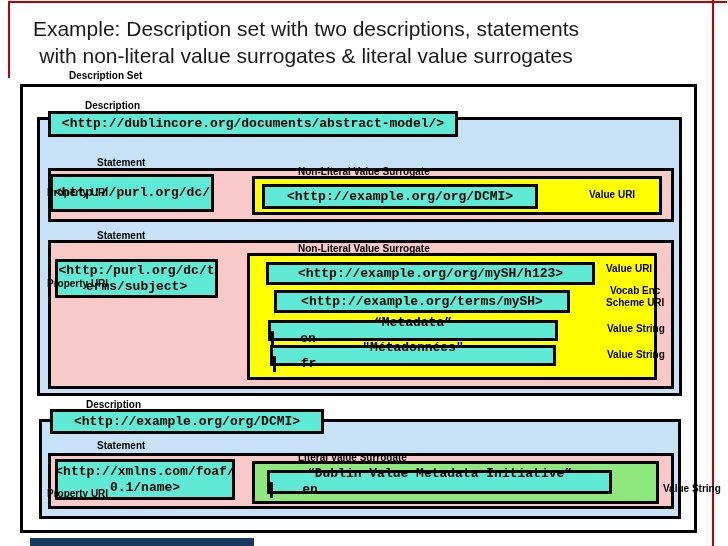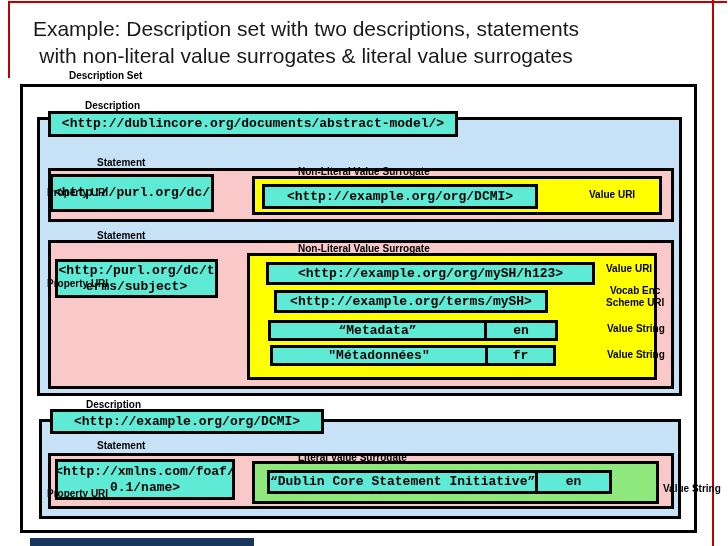--- a/index.html
+++ b/index.html
@@ -2,21 +2,21 @@
 <html style="--description-bg: #C7E2F7; --statement-bg: #F9C8C8; --non-literal-bg: #FFFF00; --literal-bg: #8FE87C; --frame-red: #C00000; --footer-navy: #17375E;"><head>
 <meta charset="utf-8">
 <style>
   * { margin:0; padding:0; box-sizing:border-box; }
   html,body { width:728px; height:546px; background:#fff; font-family:"Liberation Sans",sans-serif; }
   #slide { position:relative; width:728px; height:546px; overflow:hidden; background:#fff; }
   .abs { position:absolute; }
   .panel { position:absolute; border:3px solid #000; }
   .lbl { position:absolute; font:bold 10px "Liberation Sans",sans-serif; color:#000; white-space:nowrap; z-index:6; line-height:12px;margin-left:41px; }
   .mono { position:absolute; background:#5eead4; border:3px solid #000; font:bold 13px "Liberation Mono","DejaVu Sans Mono",monospace; color:#000; display:flex; flex-direction:column; align-items:center; justify-content:center; text-align:center; z-index:4; line-height:16px; white-space:pre; }
-  .split { flex-direction:row; padding:0; align-items:stretch; }
+  .split { flex-direction:column; padding:0; align-items:stretch; }
   .split .cell-main { flex:1; display:flex; align-items:center; justify-content:center; }
   .split .cell-lang { border-left:3px solid #000; display:flex; align-items:center; justify-content:center; }
   .title { position:absolute; left:0; top:15px; width:612px; text-align:center; font:21px "Liberation Sans",sans-serif; color:#1a1a1a; line-height:27px; z-index:2; }
 </style>
 </head>
 <body>
 
 <div id="slide">
 
   <div class="abs" style="left:8px;top:1px;width:719px;height:2px;background:var(--frame-red);"></div>
@@ -59,21 +59,21 @@
     <span>&lt;http:/purl.org/dc/t</span>
     <span>erms/subject&gt;</span>
   </div>
   <div class="lbl" style="left:6px;top:278px;">Property URI</div>
 
   <div class="mono" style="left:266px;top:262px;width:329px;height:23px;">
     <span>&lt;http://example.org/org/mySH/h123&gt;</span>
   </div>
   <div class="lbl" style="left:565px;top:263px;">Value URI</div>
 
-  <div class="mono" style="left:274px;top:290px;width:274px;height:23px;">
+  <div class="mono" style="left:274px;top:290px;width:296px;height:23px;">
     <span>&lt;http://example.org/terms/mySH&gt;</span>
   </div>
   <div class="lbl" style="left:565px;top:285px;text-align:center;">
     <div>Vocab Enc</div>
     <div>Scheme URI</div>
   </div>
 
   <div class="mono split" style="left:268px;top:320px;width:290px;height:21px;">
     <span class="cell-main">“Metadata”</span>
     <span class="cell-lang" style="width:71px;">en</span>
@@ -96,18 +96,18 @@
   <div class="panel" style="left:48px;top:453px;width:626px;height:56px;background:var(--statement-bg);"></div>
   <div class="lbl" style="left:257px;top:452px;">Literal Value Surrogate</div>
   <div class="panel" style="left:252px;top:461px;width:407px;height:43px;background:var(--literal-bg);z-index:3;"></div>
   <div class="mono" style="left:55px;top:459px;width:180px;height:41px;">
     <span>&lt;http://xmlns.com/foaf/</span>
     <span>0.1/name&gt;</span>
   </div>
   <div class="lbl" style="left:6px;top:488px;">Property URI</div>
 
   <div class="mono split" style="left:267px;top:470px;width:345px;height:24px;">
-    <span class="cell-main">“Dublin Core Statement Initiative”</span>
+    <span class="cell-main">“Dublin Value Metadata Initiative”</span>
     <span class="cell-lang" style="width:77px;">en</span>
   </div>
   <div class="lbl" style="left:622px;top:483px;">Value String</div>
 
 </div>
 
 </body></html>

